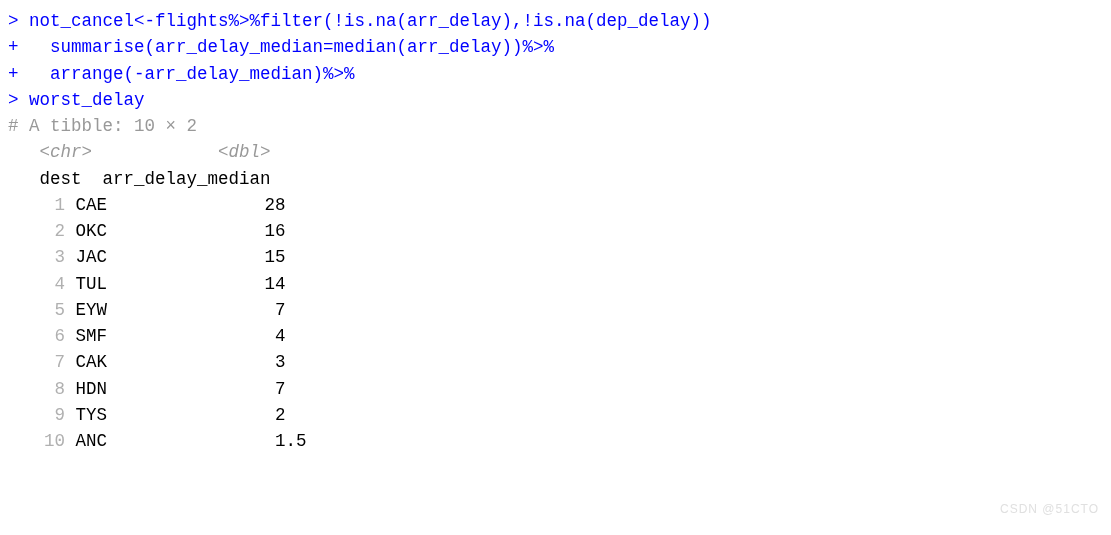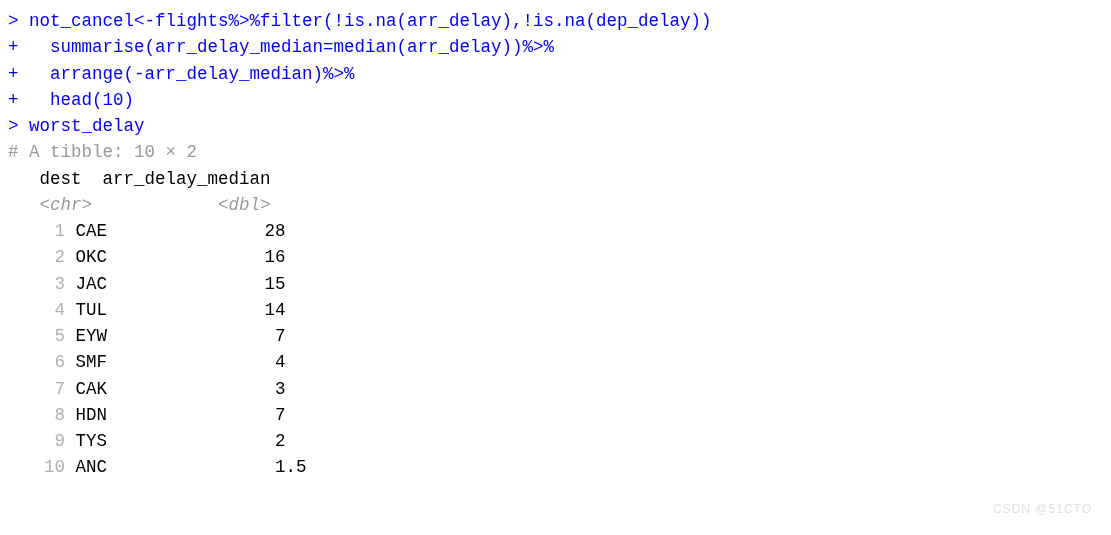--- a/index.html
+++ b/index.html
@@ -15,42 +15,41 @@
     }
     .line { white-space: pre; }
     .code-blue { color: #0000ff; }
     .comment-grey { color: #999999; }
     .header-black { color: #000; }
     .type-grey { color: #999999; font-style: italic; }
     .rownum { color: #b0b0b0; display:inline-block; width: 2ch; text-align:right; }
     .row { white-space: pre; margin-left: 36px; }
     .watermark {
       position: absolute;
-      right: 19px;
+      right: 12px;
       top: 500px;
       color: #e0e0e0;
       font-family: sans-serif;
       font-size: 12px;
       letter-spacing: 1px;
     }
   </style>
 </head>
 <body>
 
 <div>
 
   <div class="line code-blue">&gt; not_cancel&lt;-flights%&gt;%filter(!is.na(arr_delay),!is.na(dep_delay))</div>
   <div class="line code-blue">+   summarise(arr_delay_median=median(arr_delay))%&gt;%</div>
   <div class="line code-blue">+   arrange(-arr_delay_median)%&gt;%</div>
-  <div class="line code-blue">+   head(10)</div>
   <div class="line code-blue">&gt; worst_delay</div>
 
   <div class="line comment-grey"># A tibble: 10 × 2</div>
+  <div class="line type-grey">   &lt;chr&gt;            &lt;dbl&gt;</div>
   <div class="line header-black">   dest  arr_delay_median</div>
-  <div class="line type-grey">   &lt;chr&gt;            &lt;dbl&gt;</div>
 
   <div class="row"><span class="rownum"> 1</span><span> CAE               28  </span></div>
   <div class="row"><span class="rownum"> 2</span><span> OKC               16  </span></div>
   <div class="row"><span class="rownum"> 3</span><span> JAC               15  </span></div>
   <div class="row"><span class="rownum"> 4</span><span> TUL               14  </span></div>
   <div class="row"><span class="rownum"> 5</span><span> EYW                7  </span></div>
   <div class="row"><span class="rownum"> 6</span><span> SMF                4  </span></div>
   <div class="row"><span class="rownum"> 7</span><span> CAK                3  </span></div>
   <div class="row"><span class="rownum"> 8</span><span> HDN                7  </span></div>
   <div class="row"><span class="rownum"> 9</span><span> TYS                2  </span></div>

